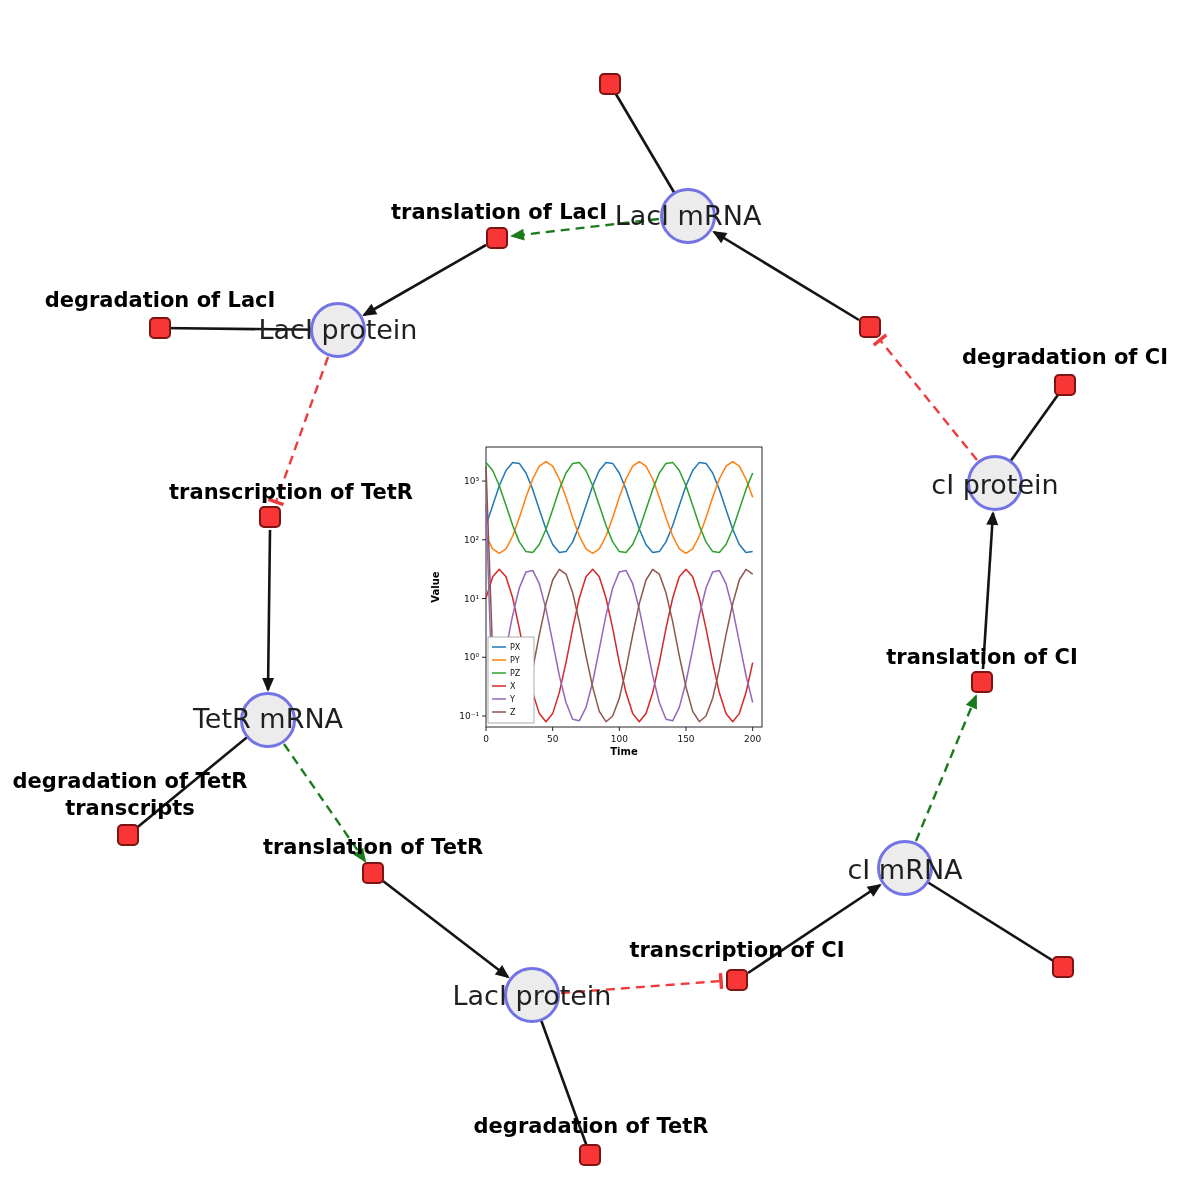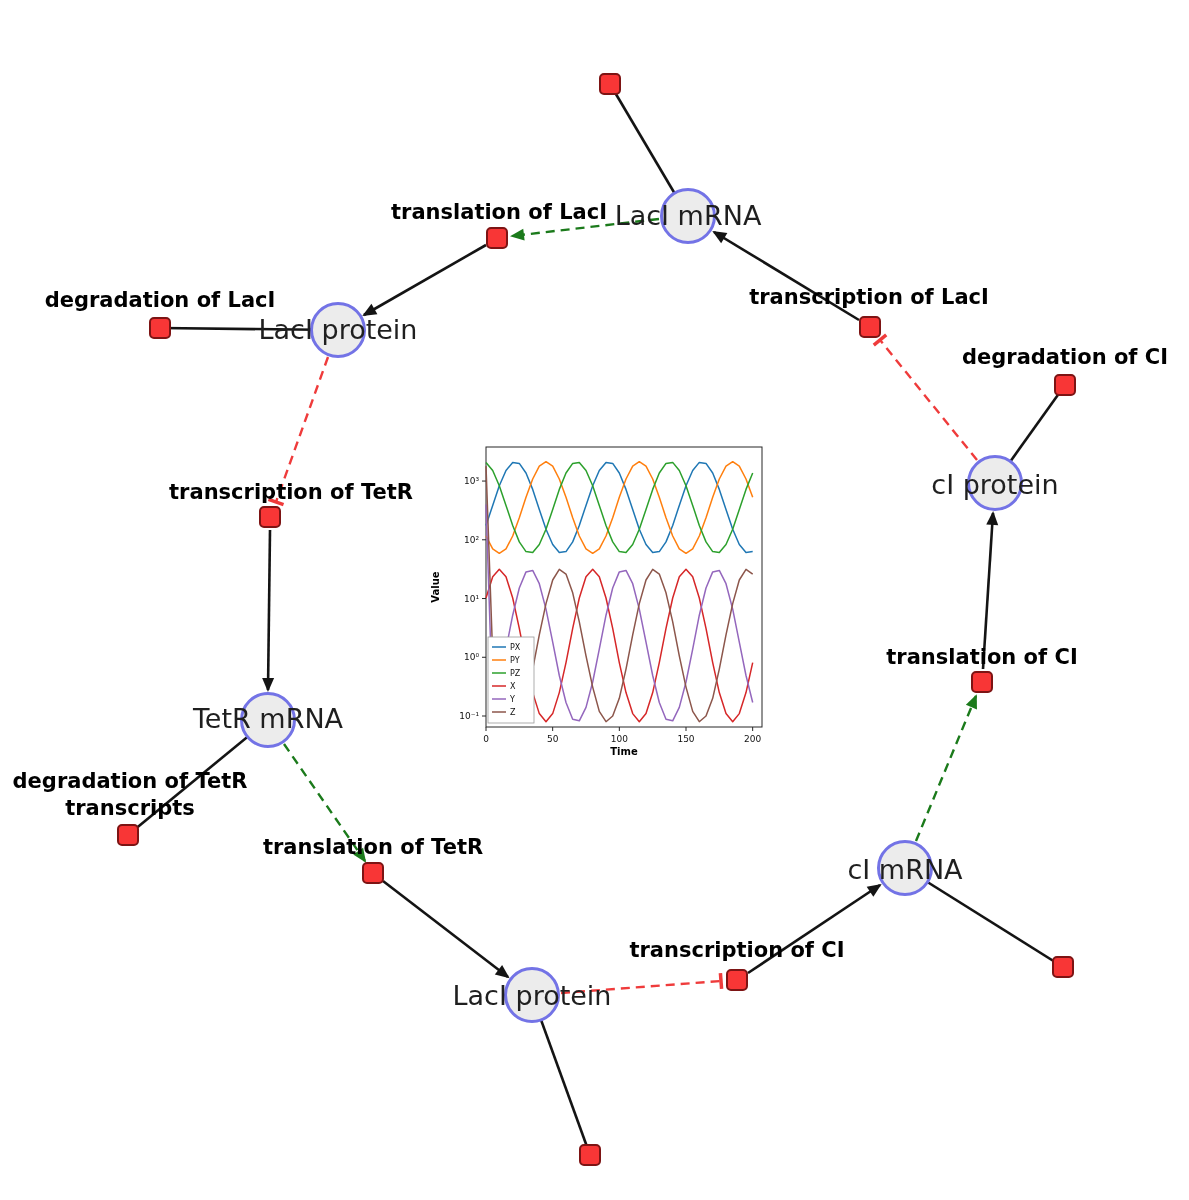--- a/index.html
+++ b/index.html
@@ -89,21 +89,20 @@
 
   <div class="species" style="left:995px; top:483px;"></div>
   <div class="species-label" style="left:995px; top:484px;">cI protein</div>
 
   <div class="reaction" style="left:610px; top:84px;"></div>
 
   <div class="reaction" style="left:497px; top:238px;"></div>
   <div class="reaction-label nowrap" style="left:499px; top:213px;">translation of LacI</div>
 
   <div class="reaction" style="left:870px; top:327px;"></div>
-  <div class="reaction-label nowrap" style="left:869px; top:298px;">transcription of LacI</div>
 
   <div class="reaction" style="left:160px; top:328px;"></div>
   <div class="reaction-label nowrap" style="left:160px; top:301px;">degradation of LacI</div>
 
   <div class="reaction" style="left:270px; top:517px;"></div>
   <div class="reaction-label nowrap" style="left:271px; top:493px;margin-left:20px;">transcription of TetR</div>
 
   <div class="reaction" style="left:1065px; top:385px;"></div>
   <div class="reaction-label nowrap" style="left:1065px; top:358px;">degradation of CI</div>
 
@@ -115,20 +114,21 @@
 
   <div class="reaction" style="left:373px; top:873px;"></div>
   <div class="reaction-label nowrap" style="left:373px; top:848px;">translation of TetR</div>
 
   <div class="reaction" style="left:737px; top:980px;"></div>
   <div class="reaction-label nowrap" style="left:737px; top:951px;">transcription of CI</div>
 
   <div class="reaction" style="left:1063px; top:967px;"></div>
 
   <div class="reaction" style="left:590px; top:1155px;"></div>
+  <div class="reaction-label nowrap" style="left:591px; top:1127px;">degradation of TetR</div>
 
   <div class="inset">
     <svg id="chart-svg" width="350" height="322">
         <rect x="61" y="9" width="276" height="280" fill="none" stroke="#262626" stroke-width="1"></rect>
         <line x1="57" y1="278.01076440035706" x2="61" y2="278.01076440035706" stroke="#262626" stroke-width="1"></line>
         <text x="54" y="281.01076440035706" text-anchor="end" font-size="9" fill="#111">10⁻¹</text>
         <line x1="57" y1="219.27201425524507" x2="61" y2="219.27201425524507" stroke="#262626" stroke-width="1"></line>
         <text x="54" y="222.27201425524507" text-anchor="end" font-size="9" fill="#111">10⁰</text>
         <line x1="57" y1="160.5332641101331" x2="61" y2="160.5332641101331" stroke="#262626" stroke-width="1"></line>
         <text x="54" y="163.5332641101331" text-anchor="end" font-size="9" fill="#111">10¹</text>

